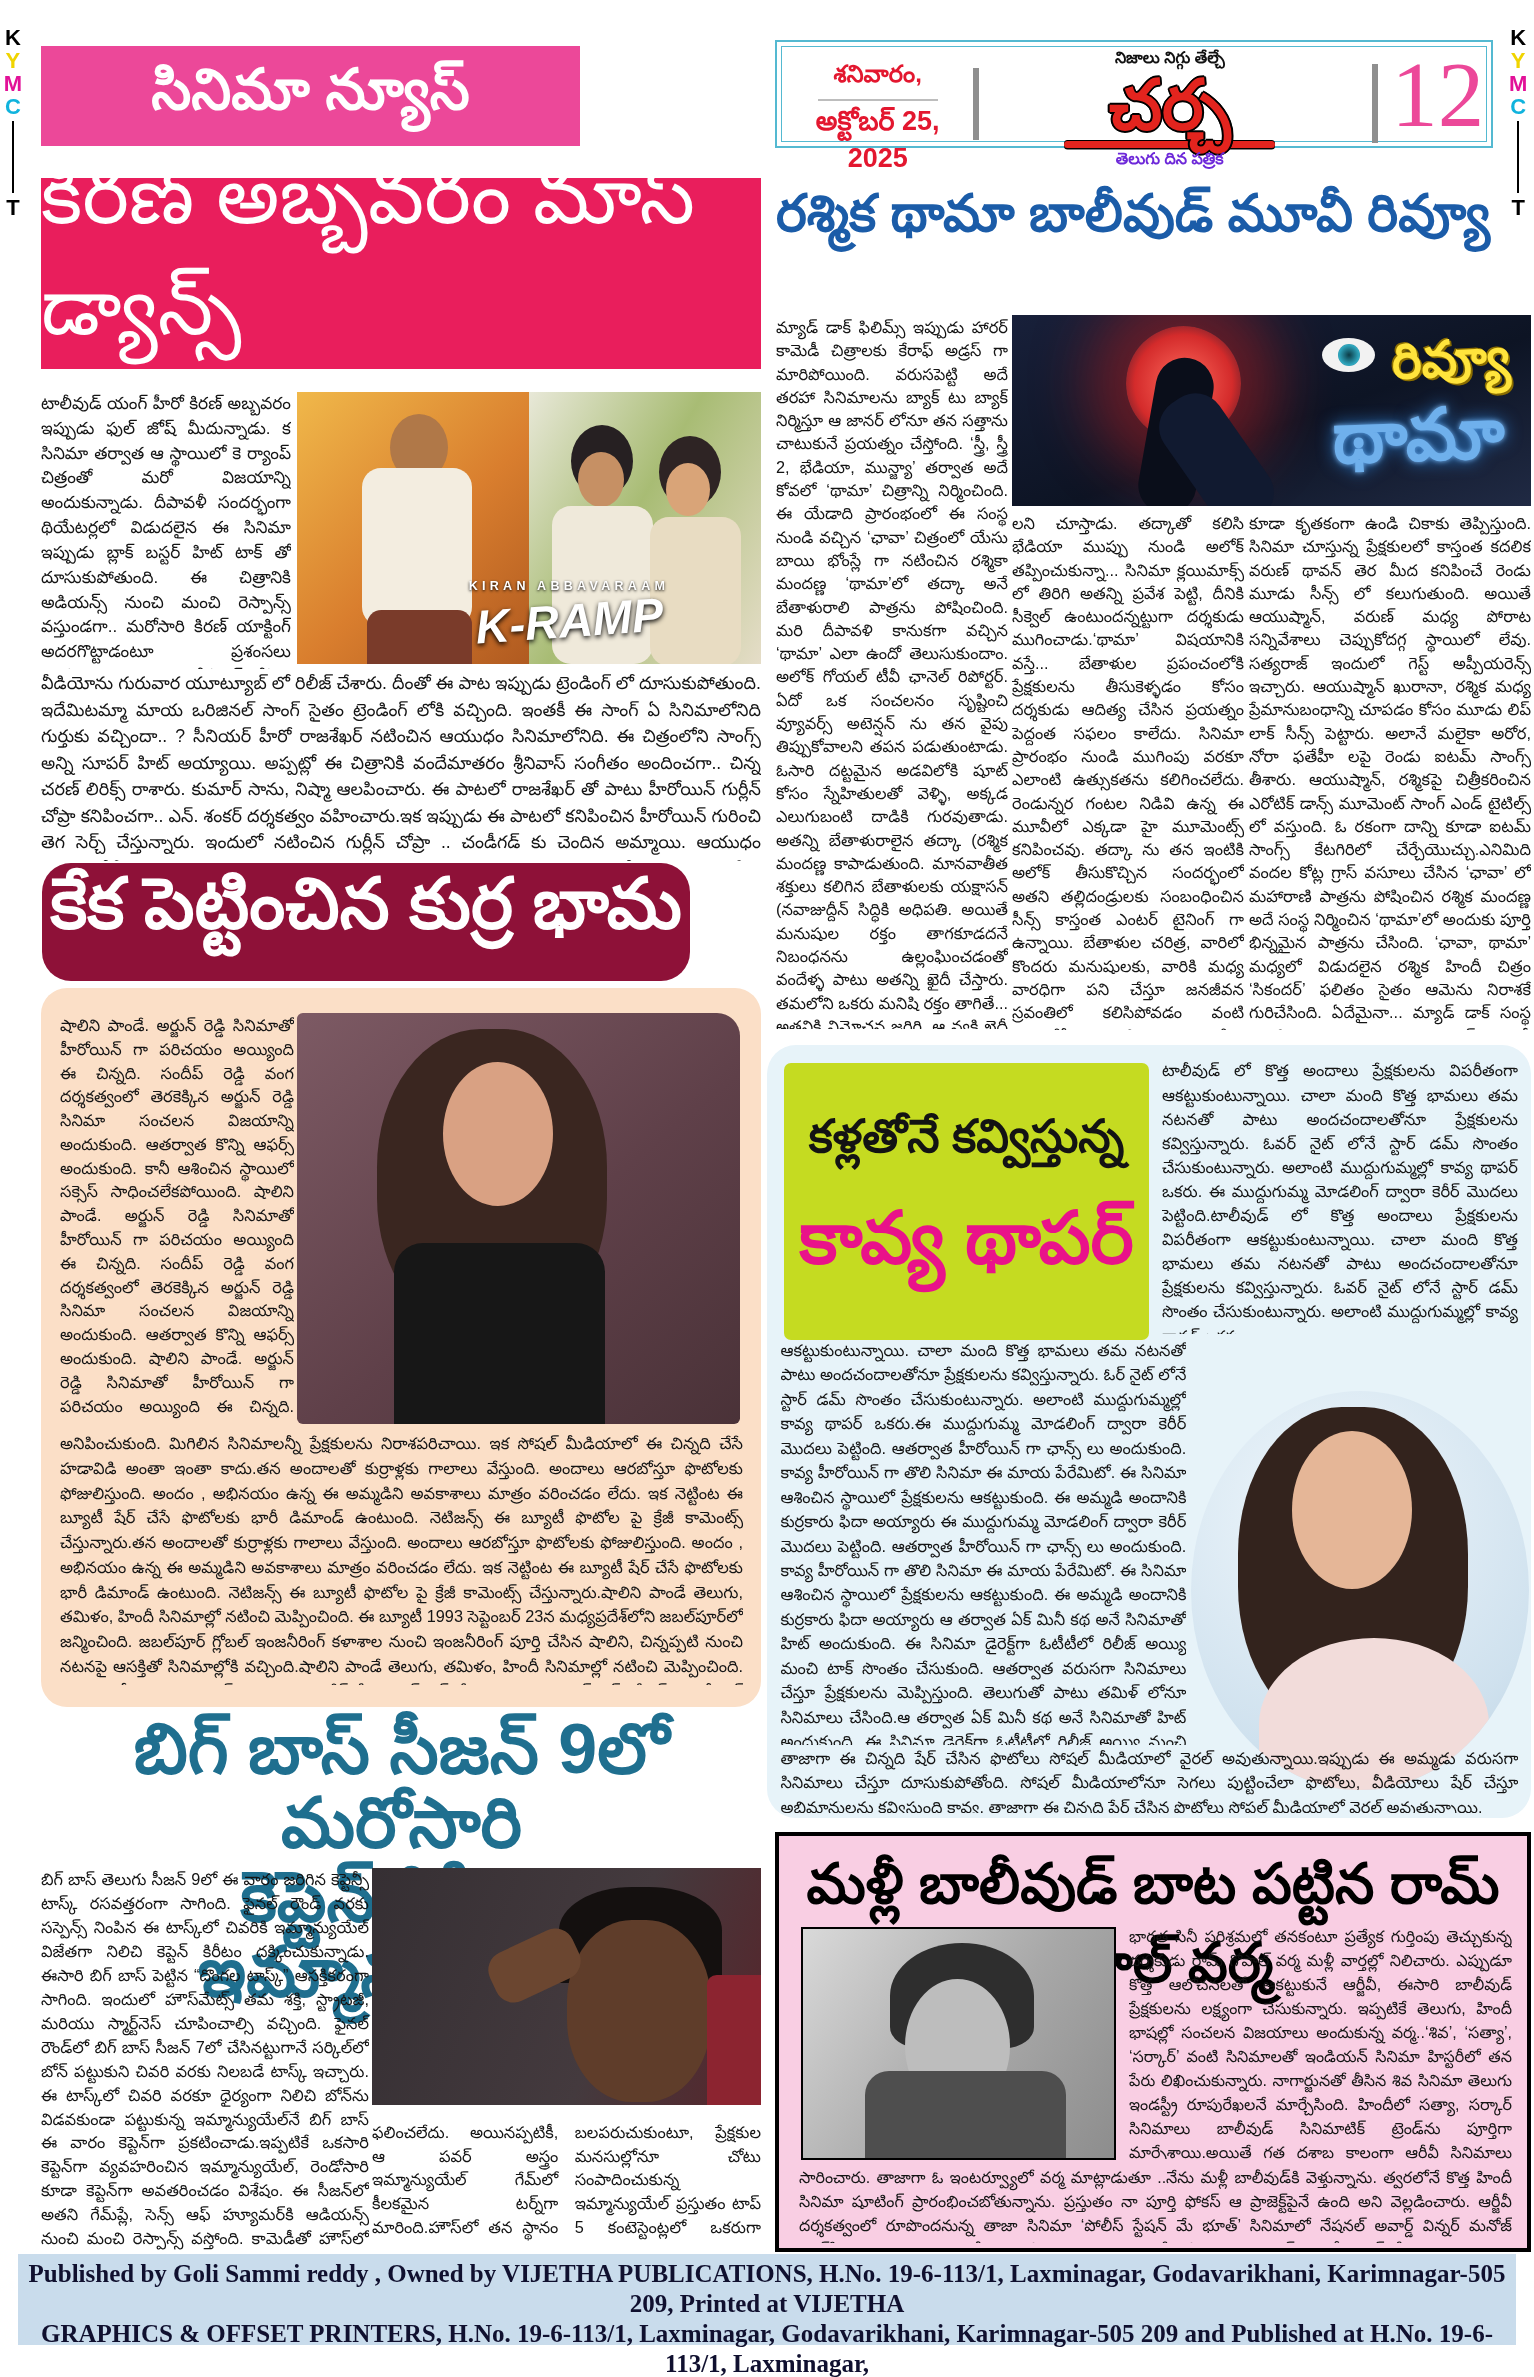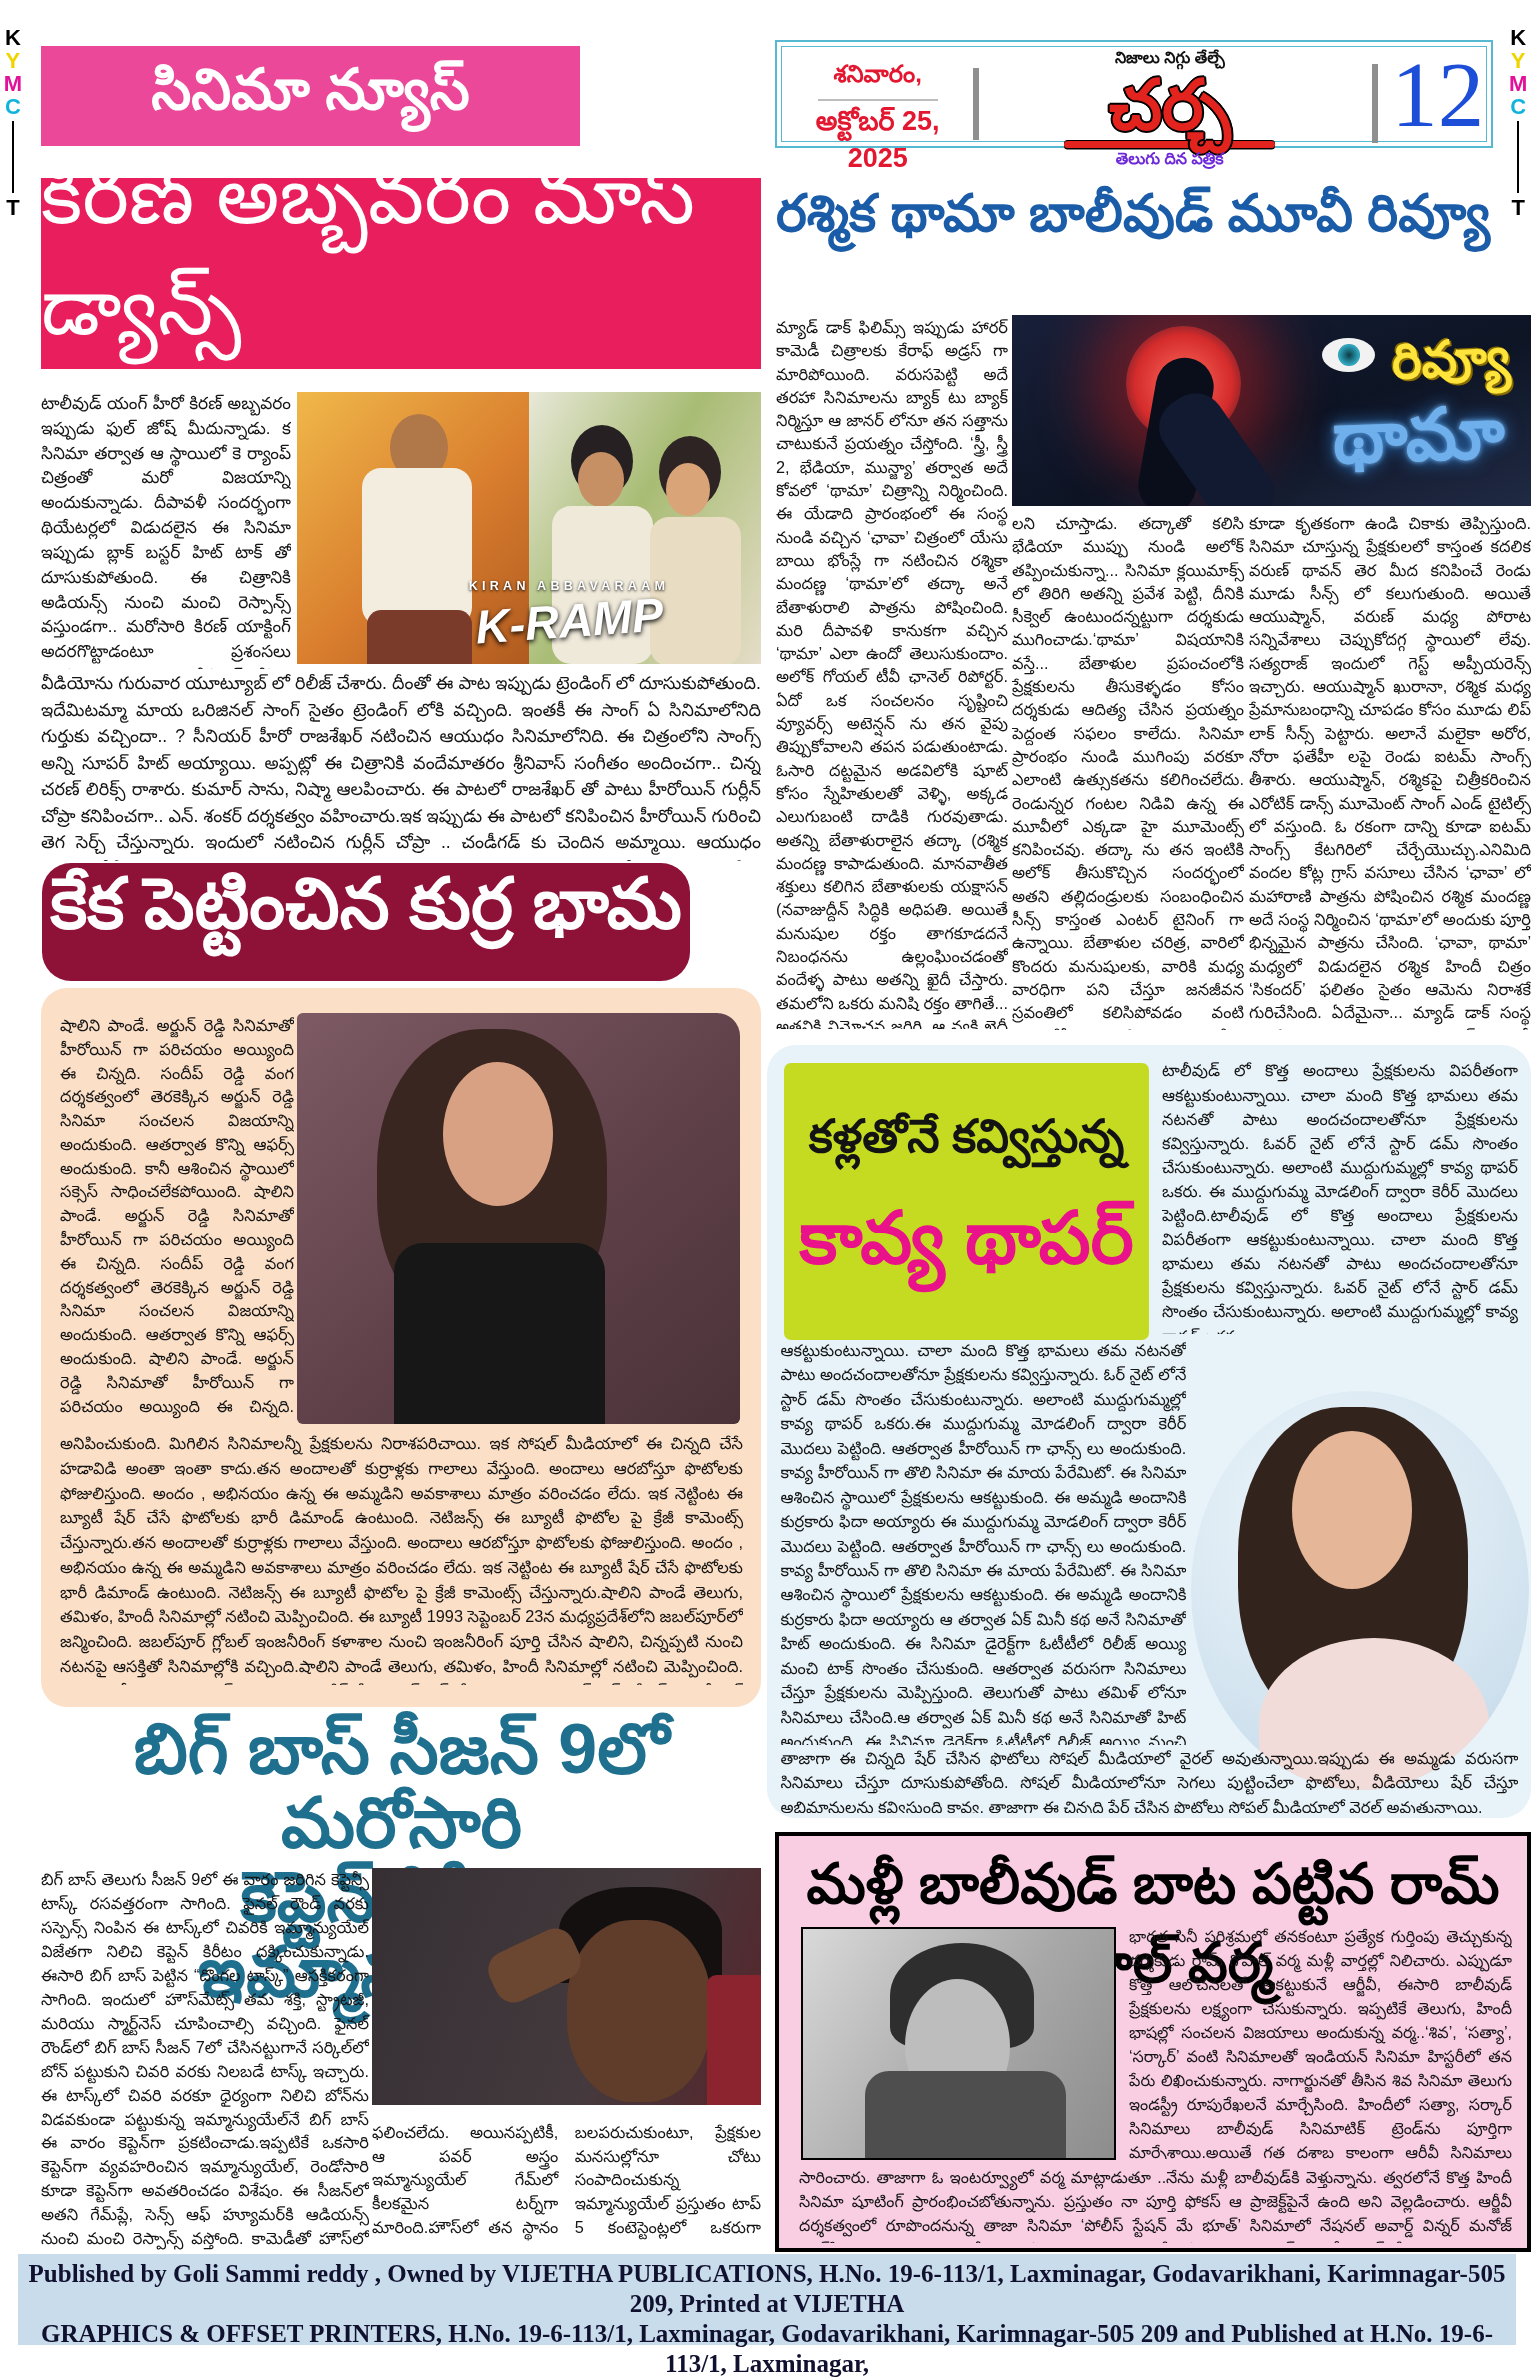--- a/index.html
+++ b/index.html
@@ -22,21 +22,21 @@
   .dateblk .rule{width:120px;height:2.4px;background:#bdbdbd;margin:4.8px auto;}
   .dateblk .d2{font-size:27px;}
   .vbar{width:6.2px;background:#8f8f8f;}
   .logoblk{left:206px;top:0;width:364px;text-align:center;}
   .tagline{font-size:16px;color:#111;margin-top:1.9px;font-weight:bold;}
   .biglogo{font-size:70px;font-weight:900;color:#E3241E;line-height:1.0;
            text-shadow:-1.9px 0 #000,1.9px 0 #000,0 -1.9px #000,0 1.9px #000,-1.4px -1.4px #000,1.4px 1.4px #000,-1.4px 1.4px #000,1.4px -1.4px #000;font-family:Liberation Serif, serif;}
   .logobar{width:211px;height:7.2px;background:#E3241E;border-radius:3.8px;margin:0 auto 1.9px auto;
            box-shadow:0 1.4px 0 #000,0 -1px 0 #000;}
   .logosub{font-size:16px;color:#6d28d9;font-weight:bold;}
-  .pagenum{left:601px;top:-5.8px;width:110px;text-align:center;color:#1d4ed8;
+  .pagenum{left:601px;top:-5.8px;width:110px;text-align:center;color:#ec4899;
            font-family:"Liberation Serif","DejaVu Serif",serif;font-size:93px;}
   
   .a1-title{left:41px;top:178px;width:720px;height:191px;background:#E91E5C;
             display:flex;align-items:center;justify-content:center;}
   .a1-title span{color:#fff;font-weight:normal;font-size:79px;padding-bottom:26px;}
   .bodytxt{font-size:17px;line-height:1.46;color:#141414;}
   .a1-left{left:41px;top:392px;width:250px;height:277px;overflow:hidden;}
   .a1-bottom{left:41px;top:670px;width:720px;height:191px;overflow:hidden;font-size:17.7px;line-height:1.5;}
   
   .ph-kramp{left:297px;top:392px;width:464px;height:272px;overflow:hidden;display:flex;}

